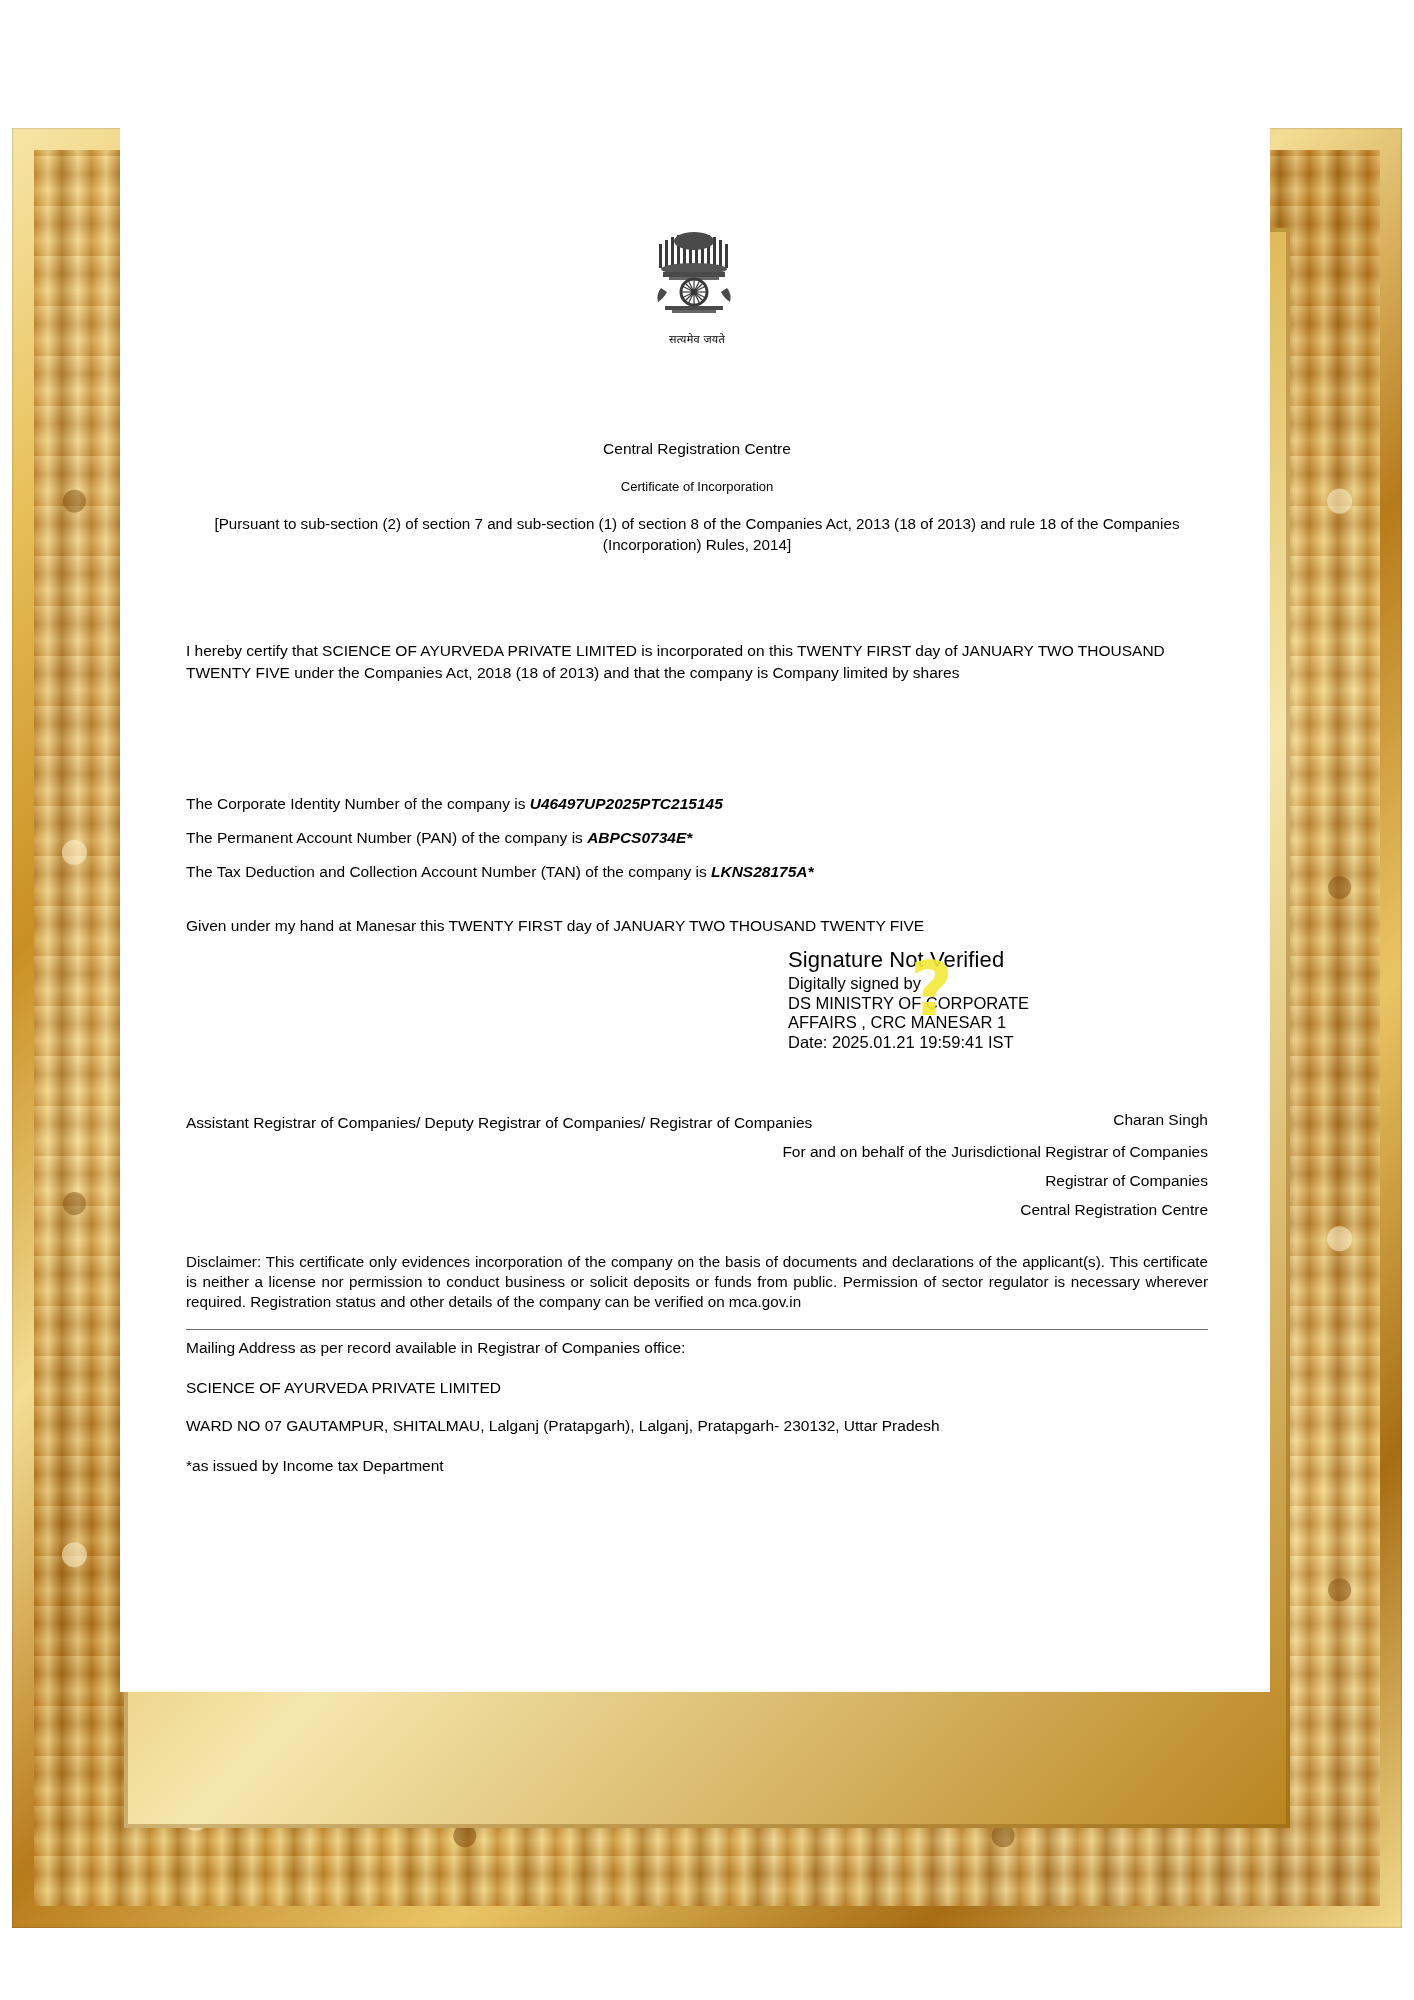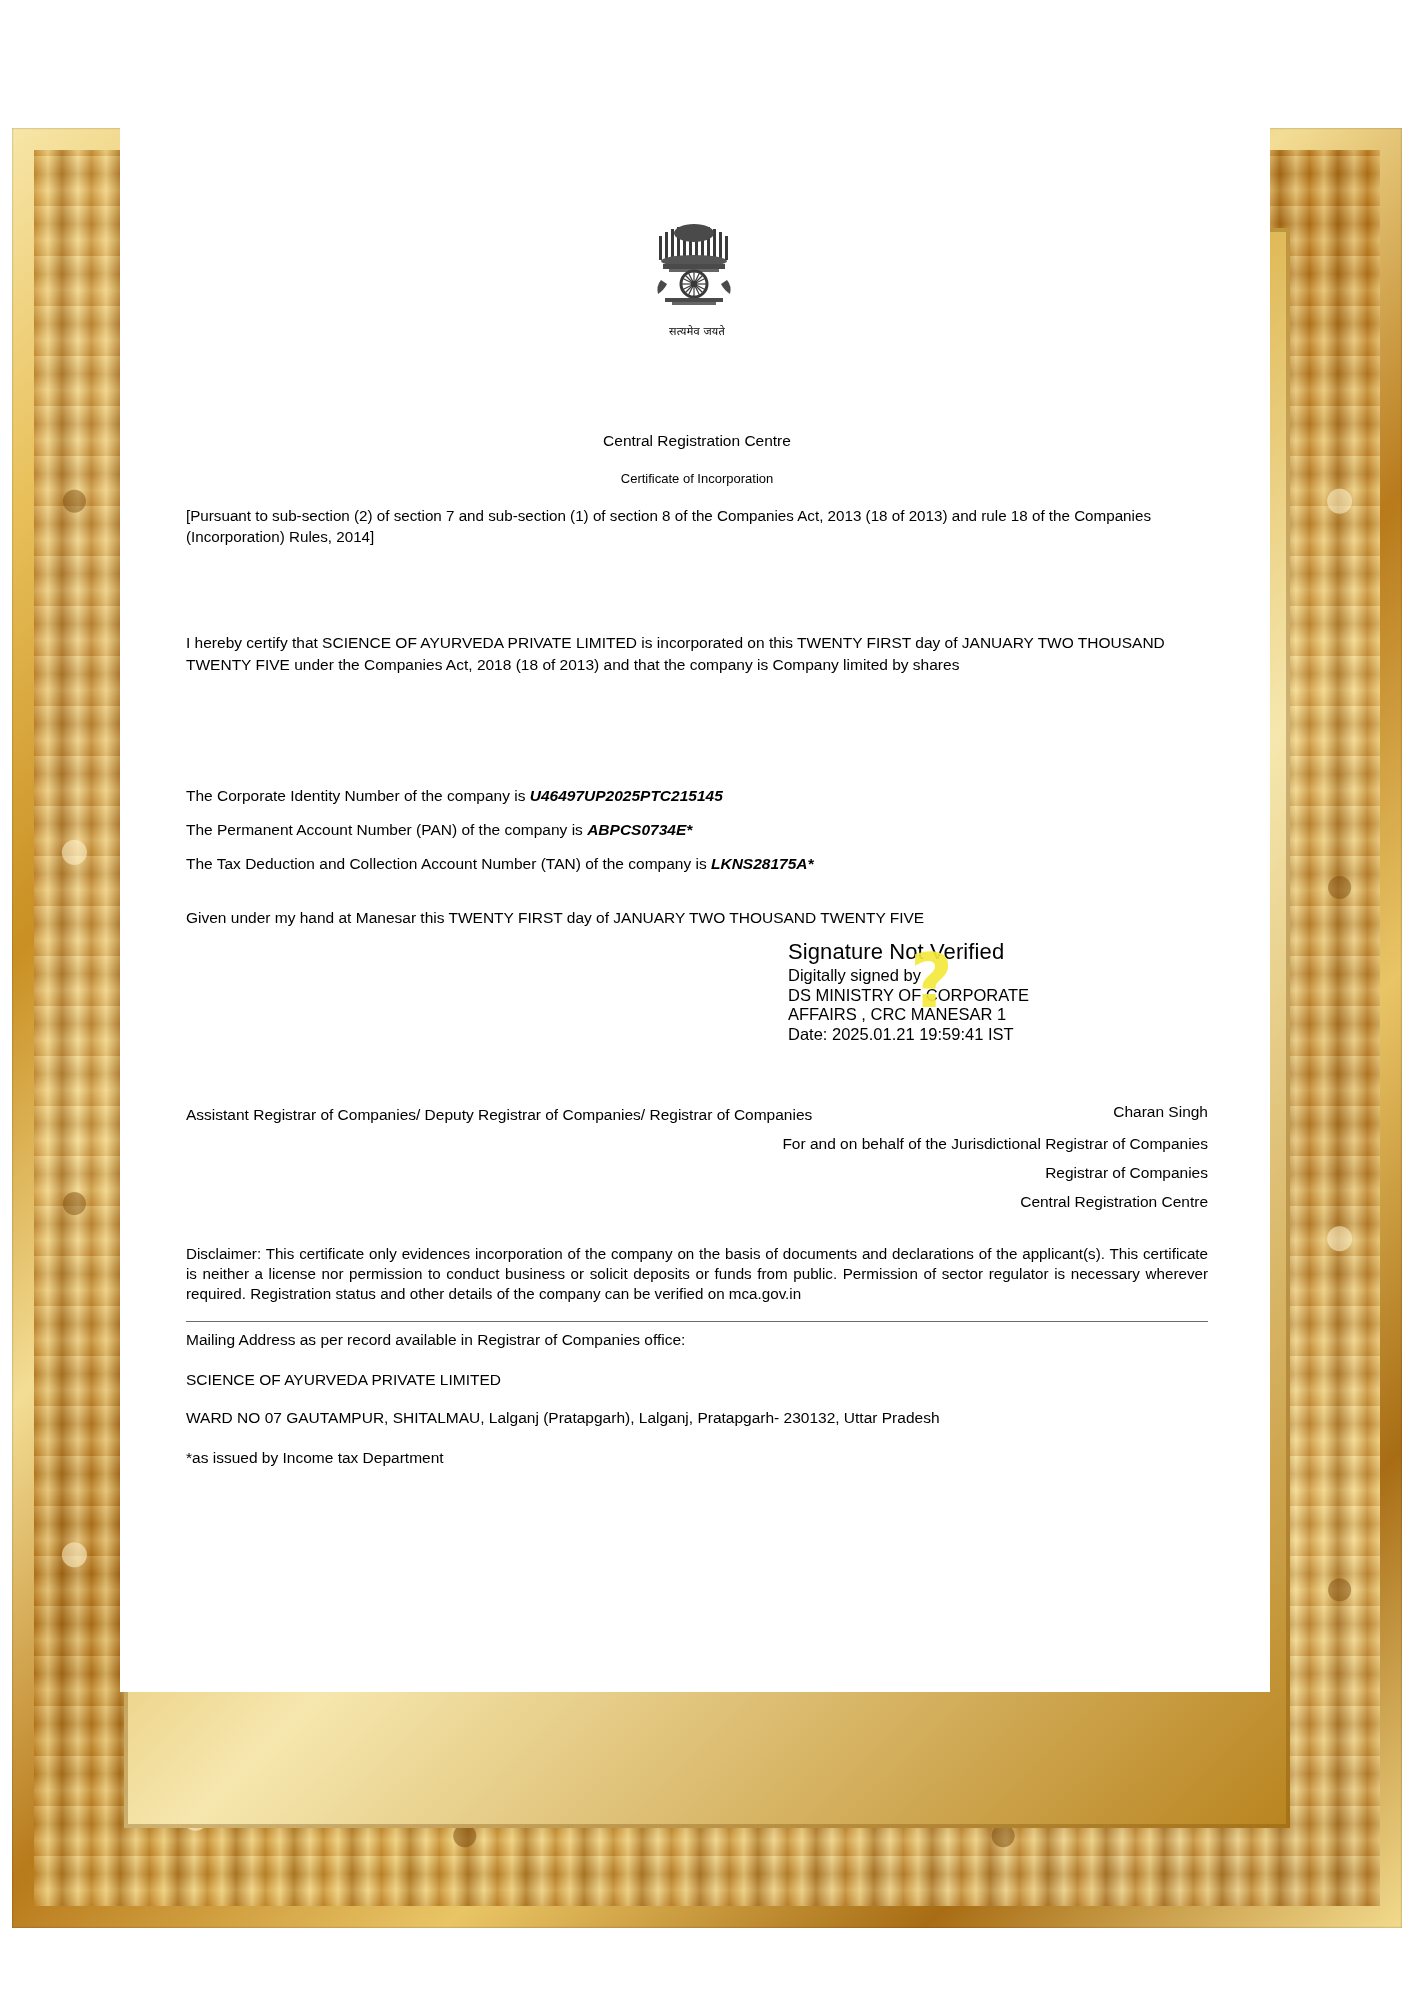--- a/index.html
+++ b/index.html
@@ -98,21 +98,21 @@
     top: 108px;
     width: 1150px;
     height: 1584px;
     background: #ffffff;
   }
 
   
   .content {
     position: absolute;
     left: 66px;
-    top: 0;
+    top: 8px;
     width: 1022px;
     height: 100%;
     font-size: 15.5px;
     line-height: 1.35;
   }
 
   .emblem {
     position: absolute;
     left: 50%;
     transform: translateX(-50%);
@@ -150,21 +150,21 @@
     top: 362px;
     left: 0; width: 100%;
     text-align: center;
     font-weight: normal;
     font-size: 13px;
   }
   .pursuant {
     position: absolute;
     top: 398px;
     left: 0; width: 100%;
-    text-align: left;
+    text-align: center;
     font-size: 15.2px;
     line-height: 1.38;
   }
 
   .certify-body {
     position: absolute;
     top: 524px;
     left: 0;
     width: 1022px;
     font-size: 15.5px;

